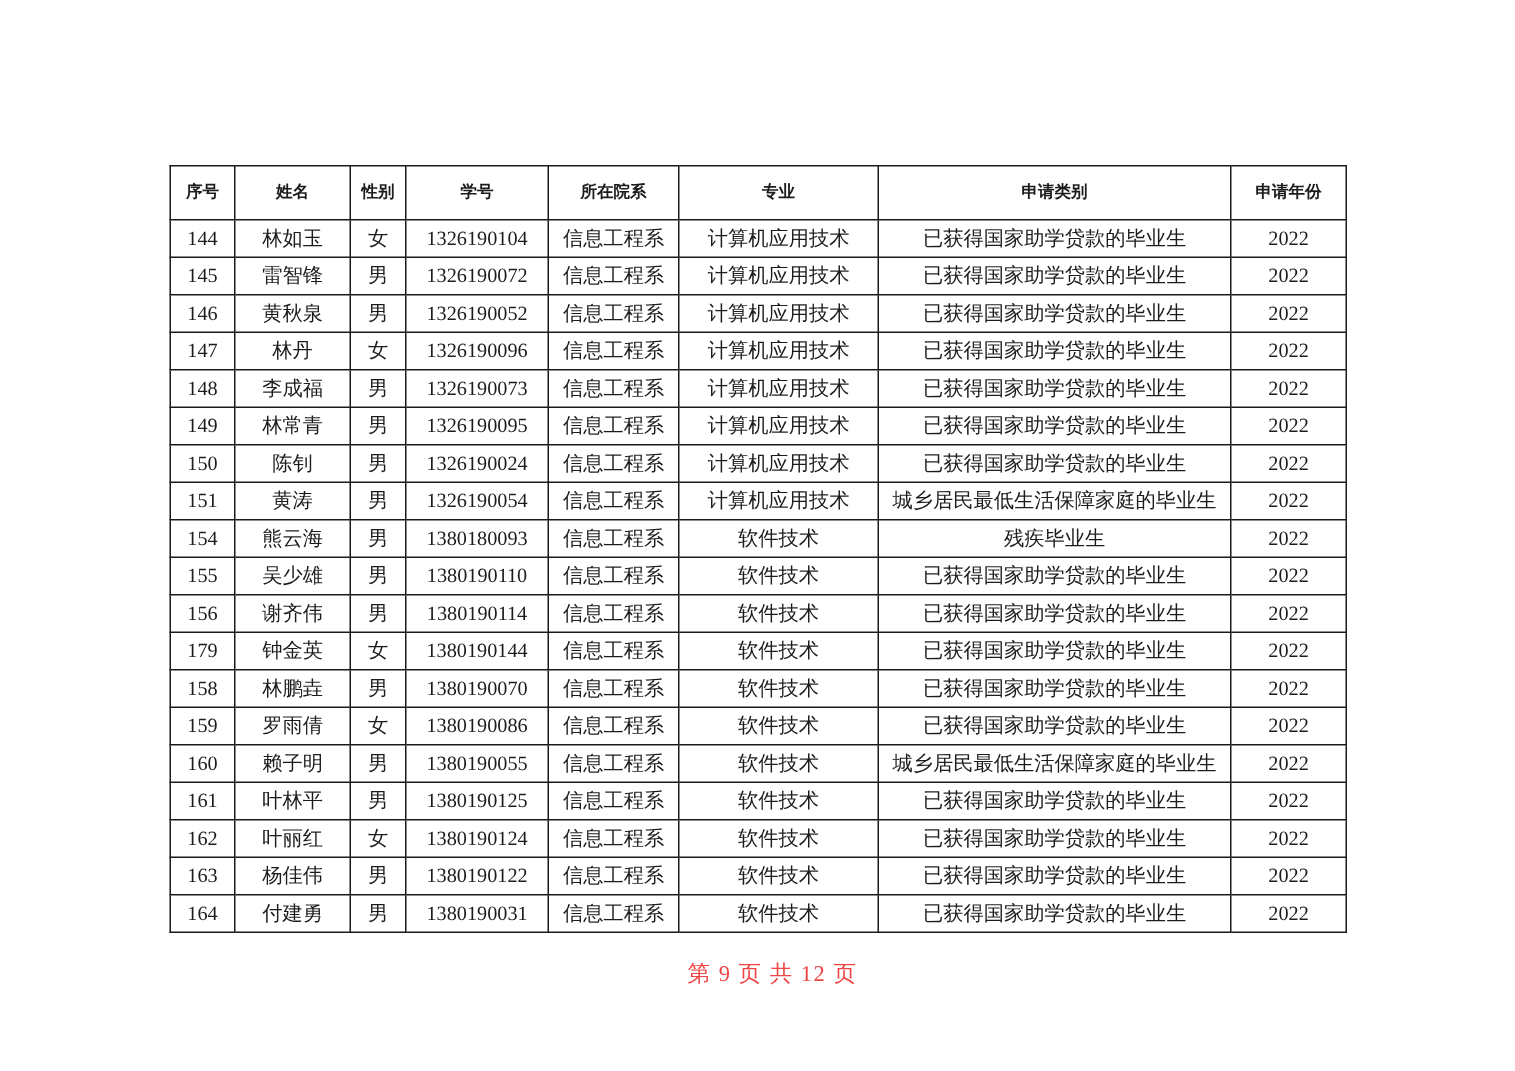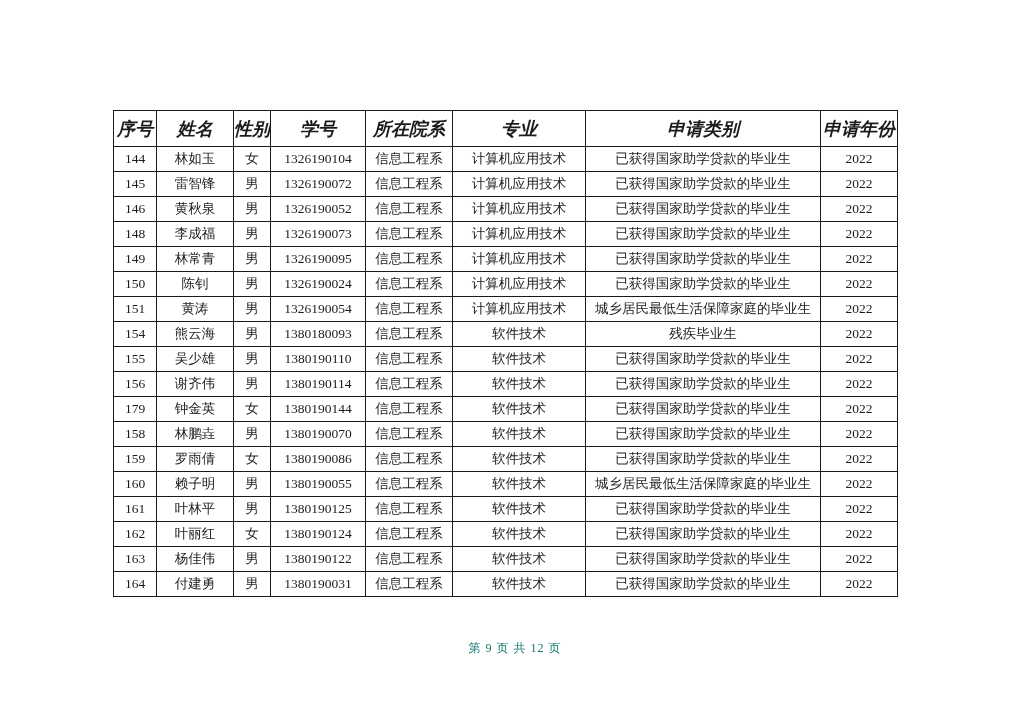--- a/index.html
+++ b/index.html
@@ -30,37 +30,36 @@
     overflow: hidden;
     white-space: nowrap;
     vertical-align: middle;
     font-size: 13.5px;
     line-height: 1;
     padding: 0;
   }
   table.roster thead th {
     height: 36px;
     font-weight: bold;
-    font-size: 18px;
+    font-size: 11px;
     text-align: center;
-    font-style: italic;
   }
   table.roster tbody tr {
     height: 25px;
   }
   td.align-center { text-align: center; }
   td.align-left   { text-align: center; padding-left: 3px; }
   .footer {
     position: absolute;
     left: 0;
     top: 640px;
     width: 1010px;
     text-align: center;
-    font-size: 12px;
-    color: #0f766e;
+    font-size: 15px;
+    color: #ef4444;
     letter-spacing: 1px;
     padding-left: 20px;
   }
 </style>
 </head>
 <body>
 
 <div class="page">
 
   <table class="roster">
@@ -111,20 +110,30 @@
           <td class="align-center">146</td>
           <td class="align-center">黄秋泉</td>
           <td class="align-center">男</td>
           <td class="align-center">1326190052</td>
           <td class="align-center">信息工程系</td>
           <td class="align-left">计算机应用技术</td>
           <td class="align-left">已获得国家助学贷款的毕业生</td>
           <td class="align-center">2022</td>
         </tr>
         <tr>
+          <td class="align-center">147</td>
+          <td class="align-center">林丹</td>
+          <td class="align-center">女</td>
+          <td class="align-center">1326190096</td>
+          <td class="align-center">信息工程系</td>
+          <td class="align-left">计算机应用技术</td>
+          <td class="align-left">已获得国家助学贷款的毕业生</td>
+          <td class="align-center">2022</td>
+        </tr>
+        <tr>
           <td class="align-center">148</td>
           <td class="align-center">李成福</td>
           <td class="align-center">男</td>
           <td class="align-center">1326190073</td>
           <td class="align-center">信息工程系</td>
           <td class="align-left">计算机应用技术</td>
           <td class="align-left">已获得国家助学贷款的毕业生</td>
           <td class="align-center">2022</td>
         </tr>
         <tr>

